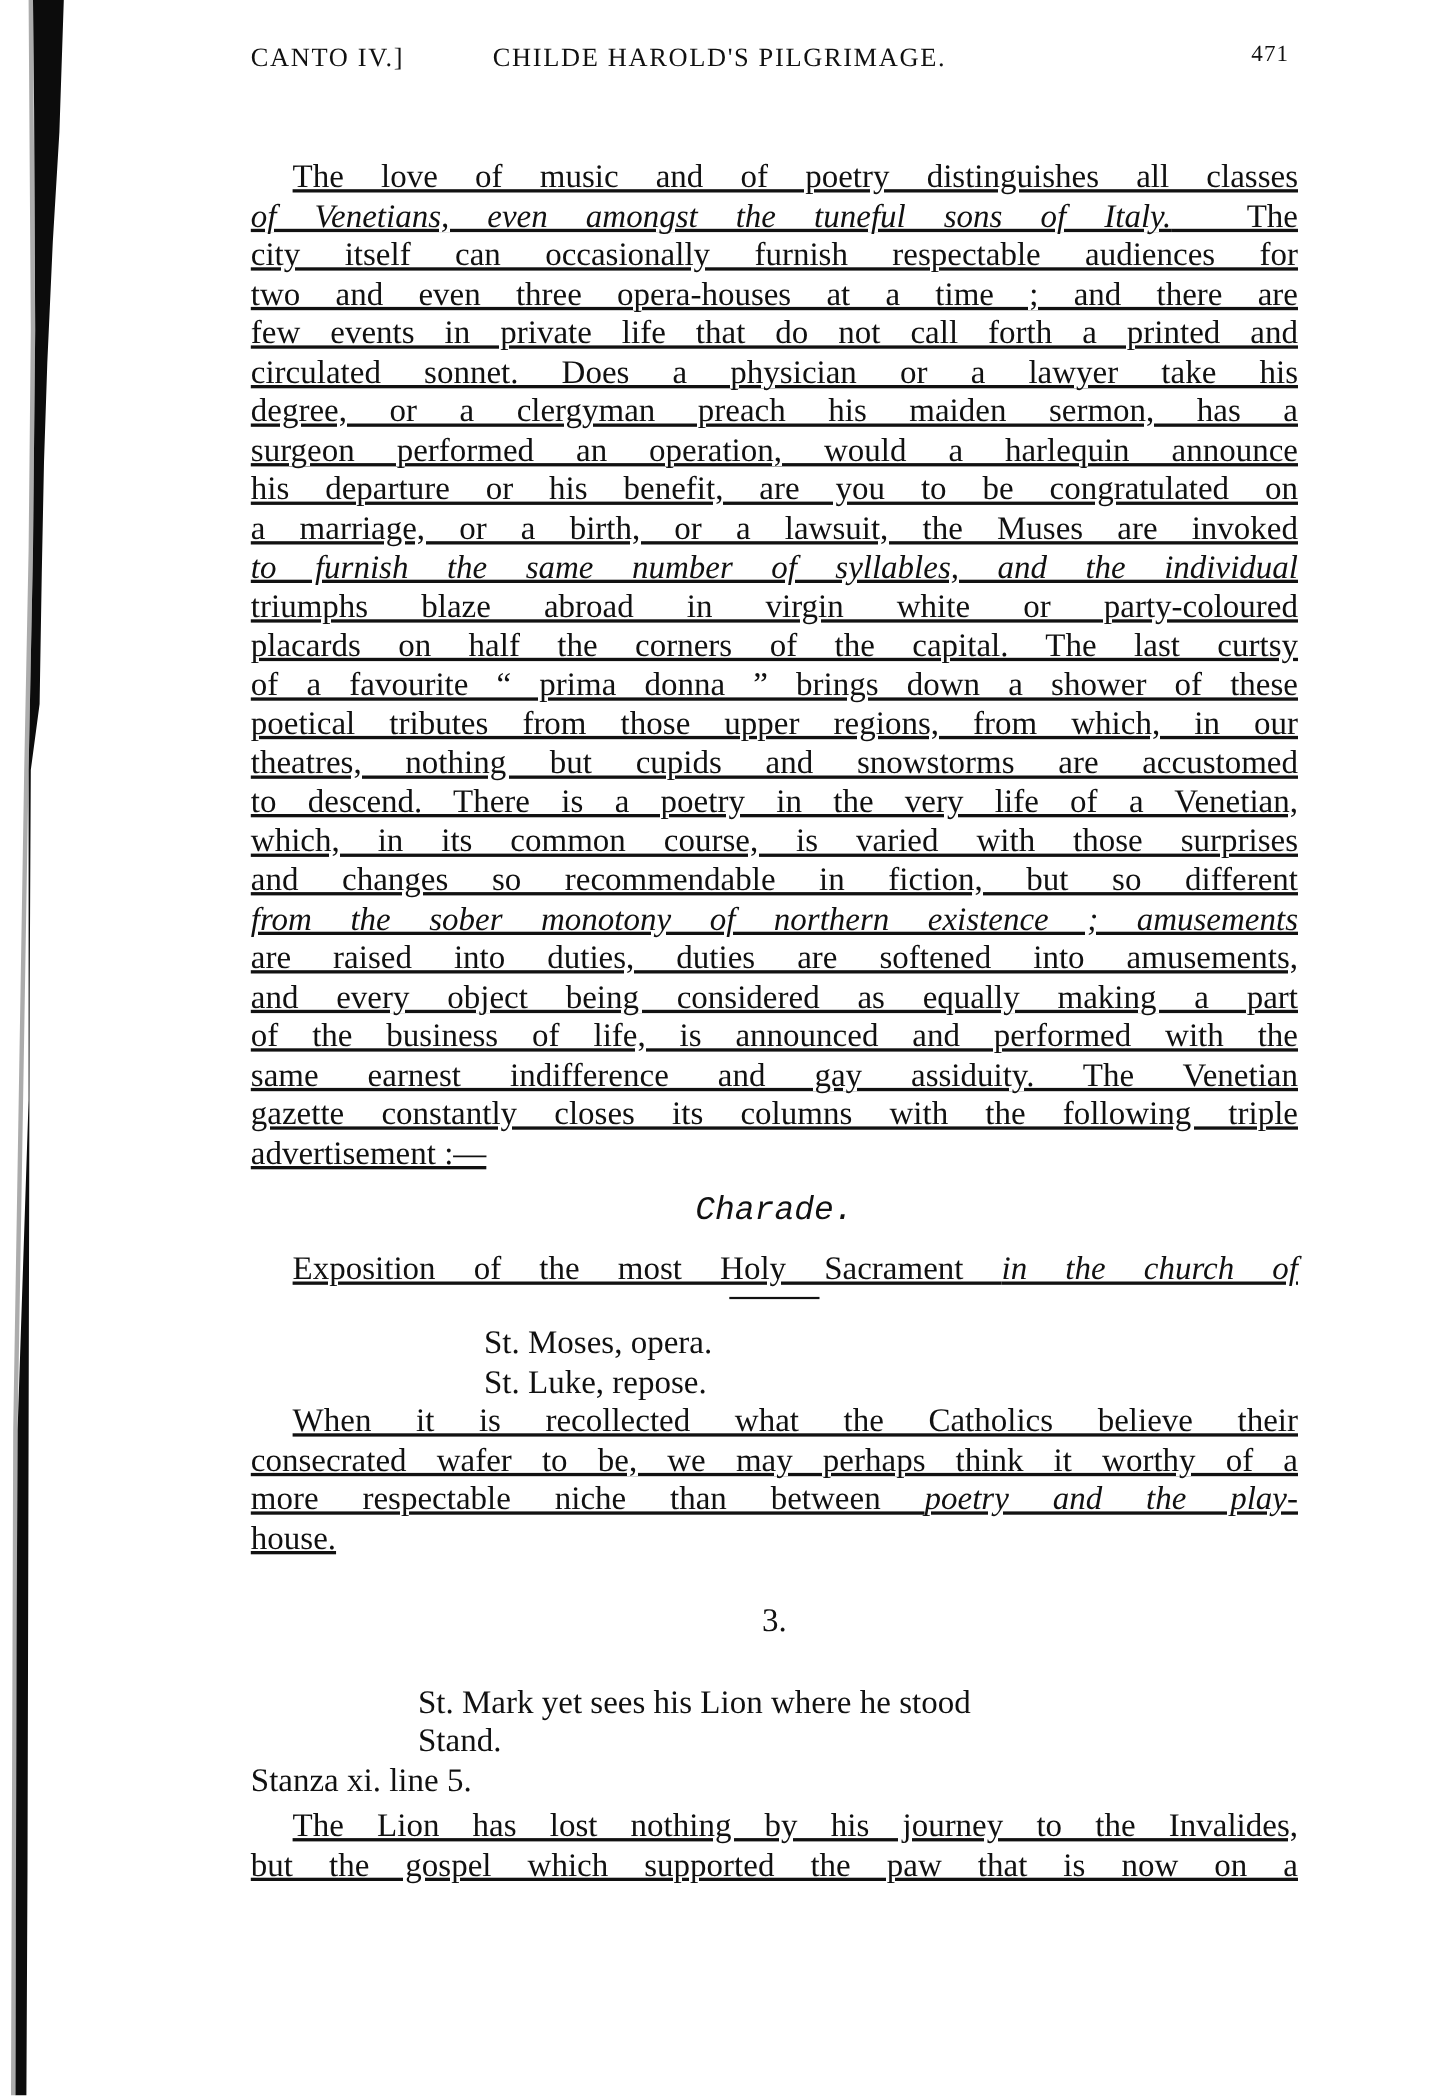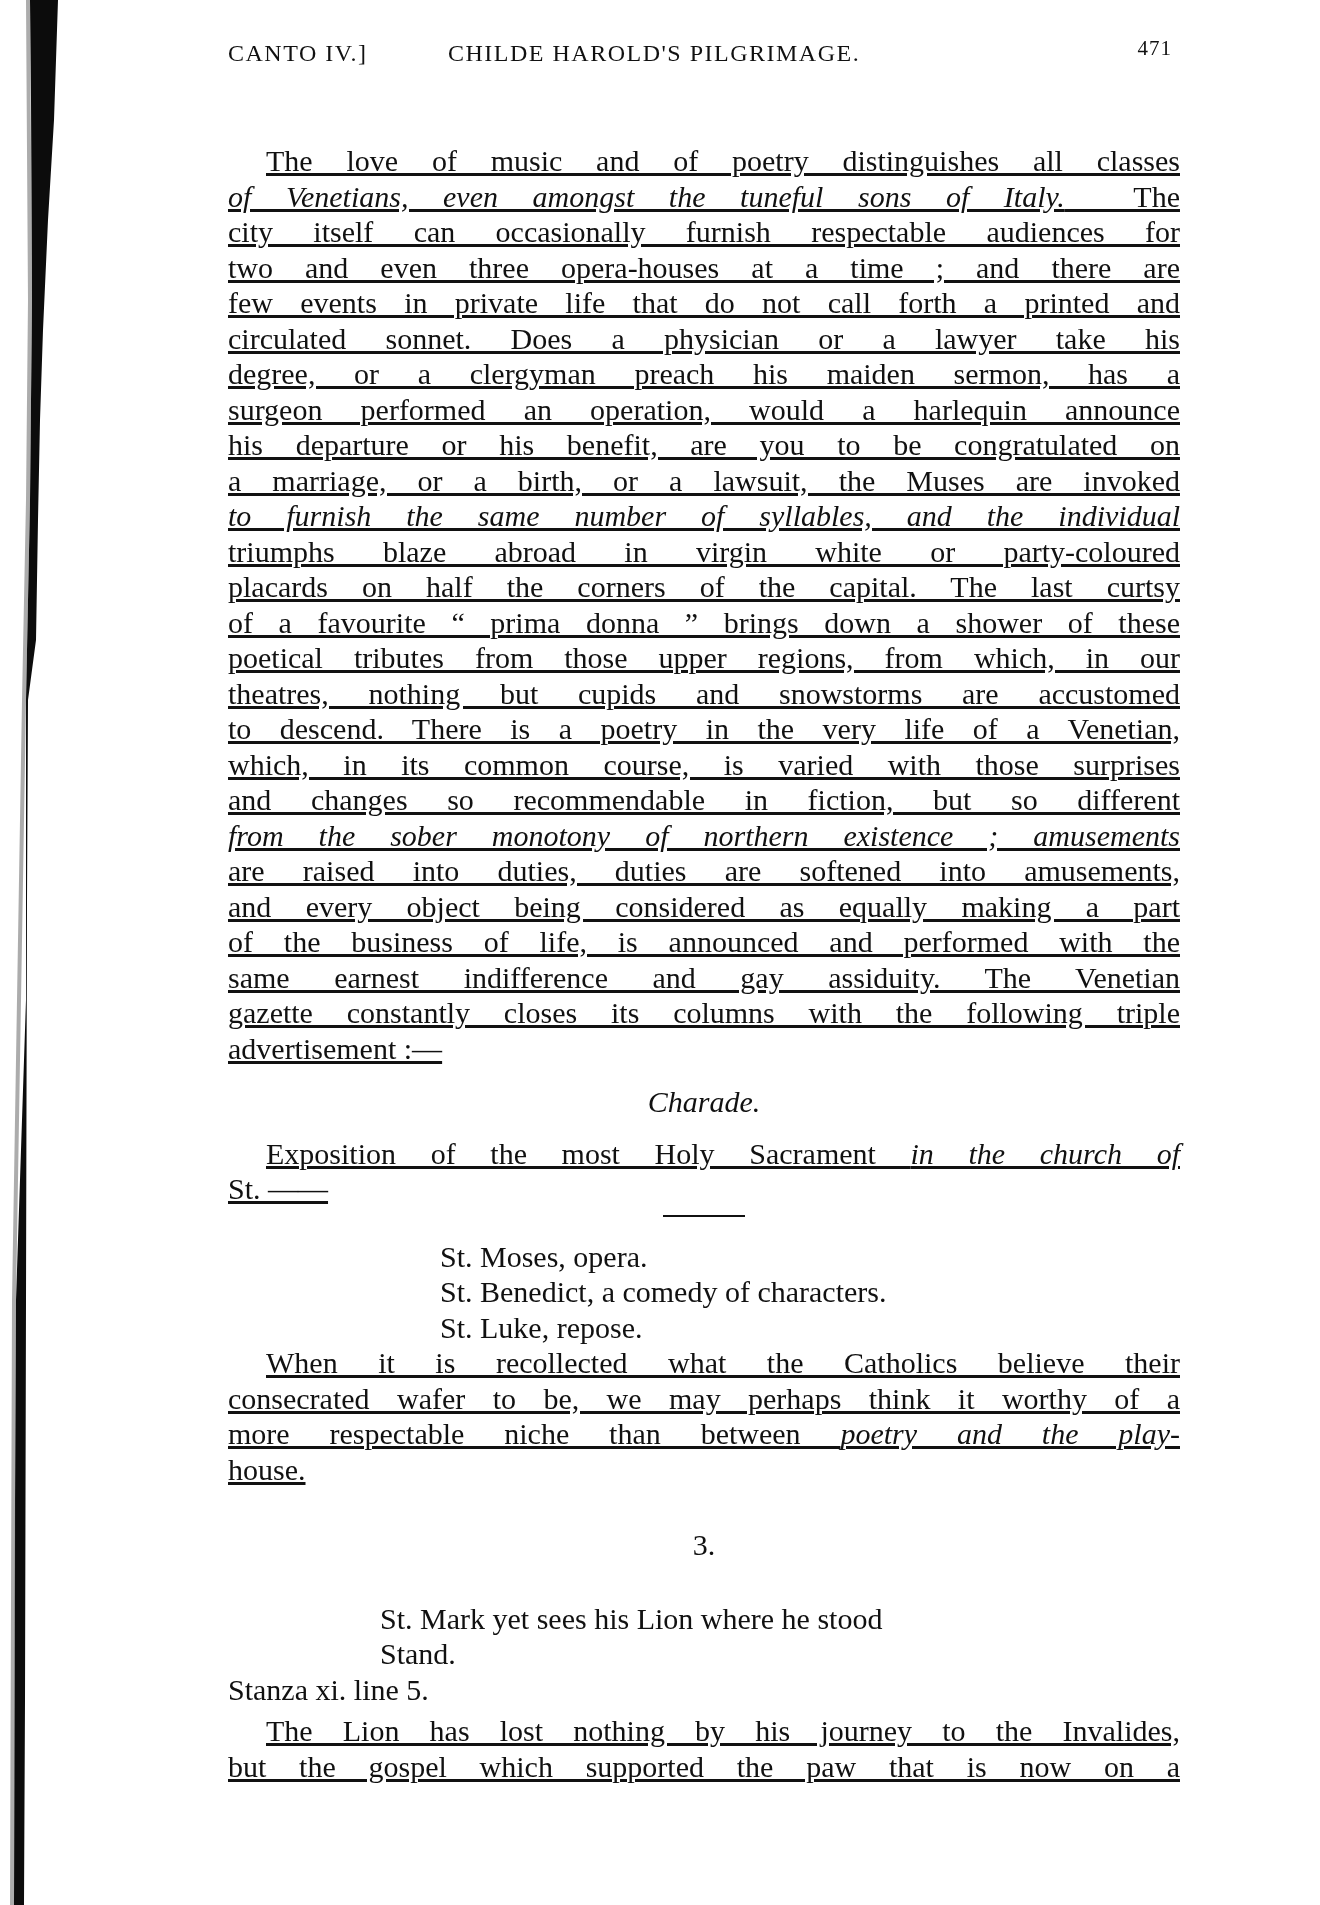--- a/index.html
+++ b/index.html
@@ -10,21 +10,21 @@
   .header { position:absolute; top:40px; left:0; width:952px; height:40px;
             font-size:24px; letter-spacing:1.5px; }
   .header .canto { position:absolute; left:0; top:0; }
   .header .title { position:absolute; left:220px; top:0; }
   .header .pageno { position:absolute; right:8px; top:-4px; font-size:21px; letter-spacing:1px; }
   .body { position:absolute; top:143px; left:0; width:952px; font-size:30px; line-height:35.5px; }
   .para { text-align:justify; text-align-last:left; margin:0; }
   .line { display:block; text-align:justify; text-align-last:justify; white-space:nowrap;text-decoration:underline; }
   .line.last { text-align-last:left; }
   i { font-style:italic; }
-  .center-head { text-align:center; font-style:italic; margin:0; }
+  .center-head { text-align:center; font-style:italic; margin:0;font-family:Liberation Mono, monospace; }
   .rule { width:82px; height:2px; background:#111; margin:0 auto; }
   .list { margin-left:212px; }
   .verse { margin-left:152px;margin-top:24px; }
   .cite { text-align:left; padding-right:8px; }
   .sec-num { text-align:center; }
 </style>
 </head>
 <body>
 
 <svg class="spine" viewBox="0 0 70 1905" preserveAspectRatio="none">
@@ -67,29 +67,27 @@
       <span class="line">same earnest indifference and gay assiduity.  The Venetian</span>
       <span class="line">gazette constantly closes its columns with the following triple</span>
       <span class="line last">advertisement :—</span>
     </div>
 
     <div style="height:18px"></div>
     <p class="center-head">Charade.</p>
     <div style="height:16px"></div>
     <div class="para">
       <span class="line" style="padding-left:38px">Exposition of the most Holy Sacrament <i>in the church of</i></span>
-      <span class="line last">St. ——</span>
     </div>
     <div style="height:8px"></div>
     <div class="rule"></div>
     <div style="height:12px"></div>
     <div style="height:10px"></div>
     <div class="list">
       <div>St. Moses, opera.</div>
-      <div>St. Benedict, a comedy of characters.</div>
       <div>St. Luke, repose.</div>
     </div>
 
     <div class="para">
       <span class="line" style="padding-left:38px">When it is recollected what the Catholics believe their</span>
       <span class="line">consecrated wafer to be, we may perhaps think it worthy of a</span>
       <span class="line">more respectable niche than between <i>poetry and the play-</i></span>
       <span class="line last">house.</span>
     </div>
 

